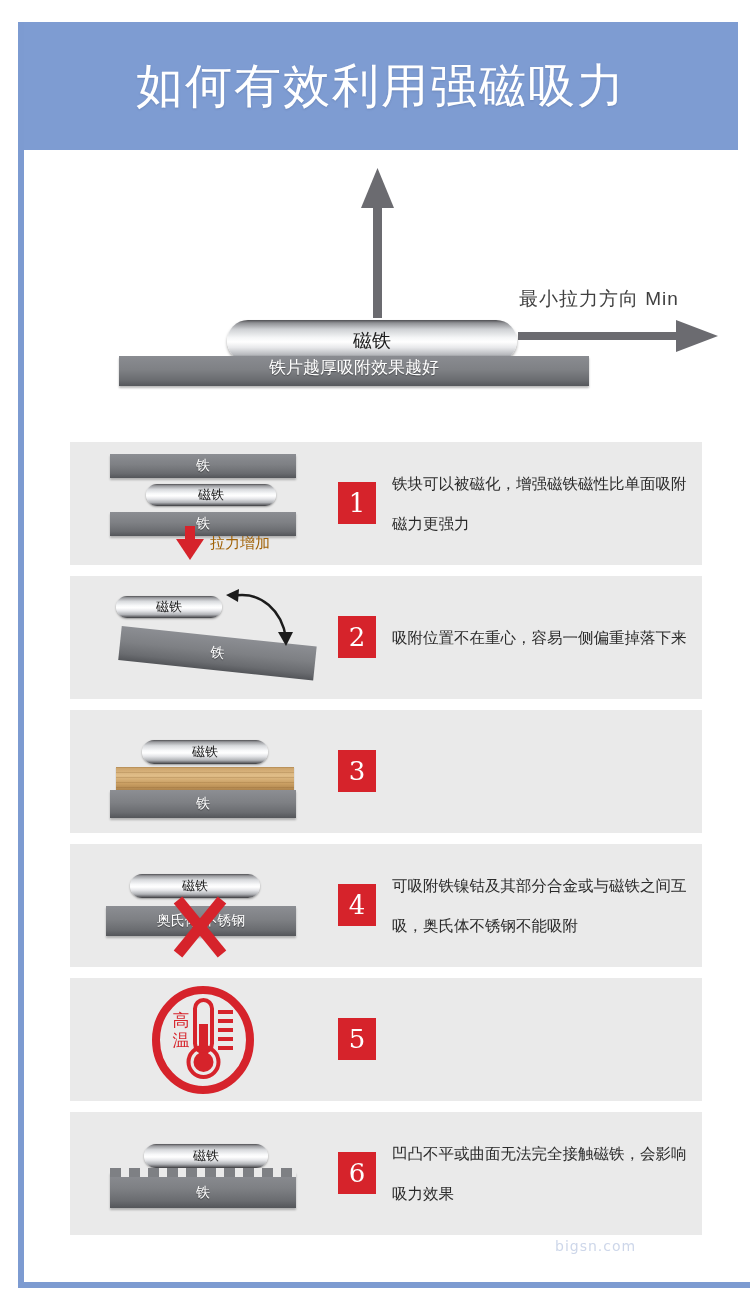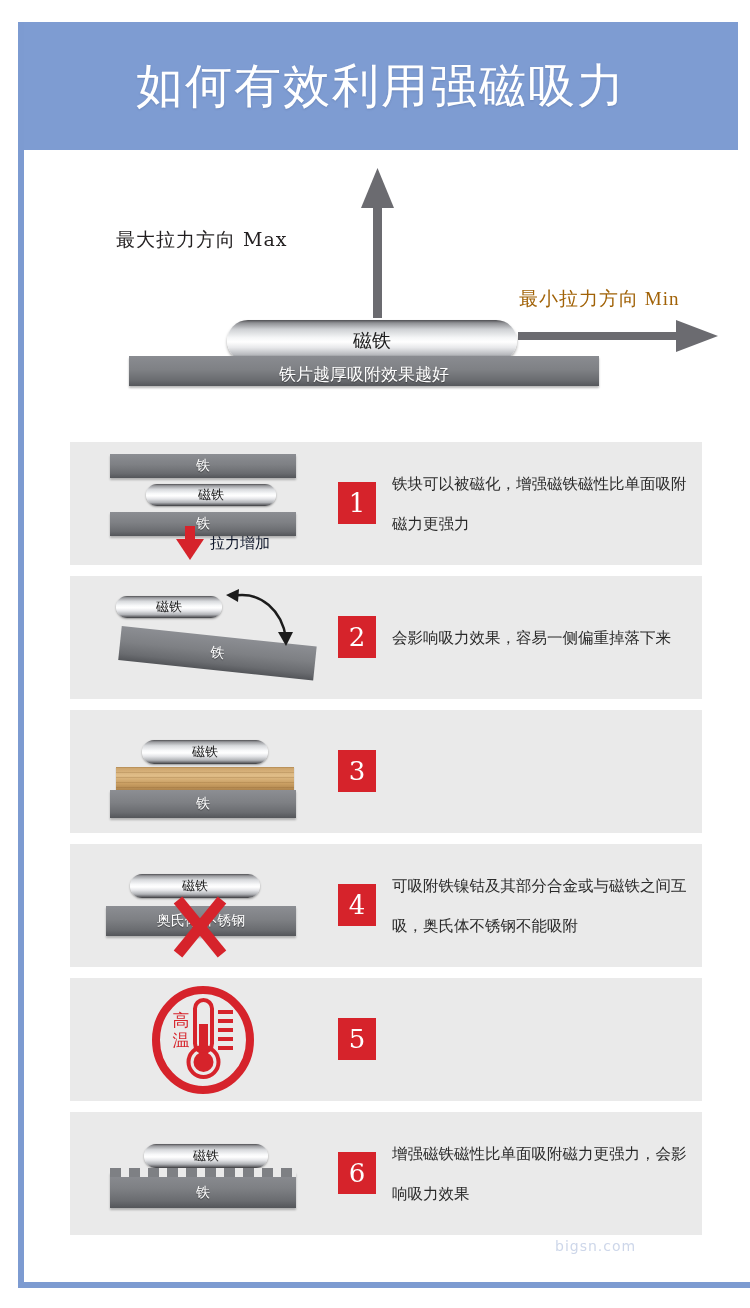--- a/index.html
+++ b/index.html
@@ -40,44 +40,44 @@
     position:absolute;left:330px;top:18px;width:46px;height:150px;
   }
   .label-max{
     position:absolute;left:92px;top:77px;
     color:#221f20;font-size:19px;letter-spacing:1px;
     font-family:"DejaVu Serif","Liberation Serif",serif;
     white-space:nowrap;
   }
   .label-min{
     position:absolute;left:495px;top:136px;
-    color:#a16207;font-size:19px;letter-spacing:1px;
-    font-family:Liberation Serif, serif;
+    color:#404040;font-size:19px;letter-spacing:1px;
+    font-family:Liberation Sans, sans-serif;
     white-space:nowrap;
   }
   .arrow-right{
     position:absolute;left:494px;top:168px;width:200px;height:36px;
   }
   .magnet-main{
     position:absolute;left:203px;top:170px;width:290px;height:42px;
     border-radius:21px;
     background:linear-gradient(to bottom,
       #4f4f52 0%, #8f9094 7%, #cfd1d4 22%, #f5f6f7 42%,
       #ffffff 52%, #e7e8ea 66%, #b9bbbf 82%, #6f7074 93%, #3c3c3f 100%);
     box-shadow:0 2px 3px rgba(0,0,0,.35);
     display:flex;align-items:center;justify-content:center;
   }
   .magnet-main span{
     font-family:"DejaVu Serif","Liberation Serif",serif;
     font-size:19px;color:#1a1a1a;
   }
   .iron-main{
-    position:absolute;left:105px;top:206px;width:470px;height:30px;
+    position:absolute;left:95px;top:206px;width:470px;height:30px;
     background:linear-gradient(to bottom,#8a8c91 0%,#7f8185 45%,#6a6c70 80%,#55575b 100%);
-    display:flex;align-items:flex-end;justify-content:center;
+    display:flex;align-items:flex-start;justify-content:center;
     box-shadow:0 2px 2px rgba(0,0,0,.28);
   }
   .iron-main span{
     font-family:"DejaVu Serif","Liberation Serif",serif;
     font-size:17px;color:#ffffff;text-shadow:0 1px 1px rgba(0,0,0,.4);
   }
   
   .rows{position:absolute;left:0;top:420px;width:702px;}
   .row{
     position:relative;margin:0 0 11px 46px;width:632px;height:123px;
@@ -115,21 +115,21 @@
     box-shadow:0 2px 2px rgba(0,0,0,.25);
   }
   .slab span{
     font-family:"DejaVu Serif","Liberation Serif",serif;
     font-size:14px;color:#ffffff;text-shadow:0 1px 1px rgba(0,0,0,.45);
   }
   .red-arrow-down{position:absolute;left:105px;top:84px;width:30px;height:34px;}
   .pull-label{
     position:absolute;left:140px;top:92px;
     font-family:"DejaVu Serif","Liberation Serif",serif;
-    font-size:15px;color:#0f172a;white-space:nowrap;
+    font-size:15px;color:#a16207;white-space:nowrap;
   }
   .tilt-slab{
     position:absolute;left:50px;top:50px;width:196px;height:34px;
     background:linear-gradient(to bottom,#8c8e93 0%,#7e8084 45%,#6a6c70 80%,#54565a 100%);
     transform:rotate(6deg);transform-origin:left center;
     display:flex;align-items:center;justify-content:center;
   }
   .tilt-slab span{
     font-family:"DejaVu Serif","Liberation Serif",serif;
     font-size:14px;color:#ffffff;text-shadow:0 1px 1px rgba(0,0,0,.45);
@@ -170,21 +170,20 @@
 
   <div class="diagram">
 
     <div class="arrow-up">
       <svg width="46" height="150" viewBox="0 0 46 150">
         <rect x="19" y="36" width="9" height="114" fill="#6b6b70"></rect>
         <polygon points="23.5,0 40,40 7,40" fill="#6b6b70"></polygon>
       </svg>
     </div>
 
-    <div class="label-max">最大拉力方向 Max</div>
     <div class="label-min">最小拉力方向 Min</div>
 
     <div class="arrow-right">
       <svg width="200" height="36" viewBox="0 0 200 36">
         <rect x="0" y="14" width="160" height="8" fill="#6b6b70"></rect>
         <polygon points="200,18 158,34 158,2" fill="#6b6b70"></polygon>
       </svg>
     </div>
 
     <div class="magnet-main">
@@ -231,21 +230,21 @@
         </div>
         <div style="position:absolute;left:150px;top:10px;width:90px;height:62px;">
           <svg width="90" height="62" viewBox="0 0 90 62">
             <path d="M12 10 C42 4, 62 26, 66 52" stroke="#1c1c1c" stroke-width="2.4" fill="none"></path>
             <polygon points="6,9 19,3 18,16" fill="#1c1c1c"></polygon>
             <polygon points="66,60 58,46 73,46" fill="#1c1c1c"></polygon>
           </svg>
         </div>
       </div>
       <div class="row-badge">2</div>
-      <div class="row-text" style="top:42px;">会影响吸力效果，容易一侧偏重掉落下来</div>
+      <div class="row-text" style="top:42px;">吸附位置不在重心，容易一侧偏重掉落下来</div>
     </div>
 
     <div class="row">
       <div class="row-fig">
         <div class="pill" style="left:72px;top:30px;width:126px;height:24px;">
           <span>磁铁</span>
         </div>
         <div class="wood"></div>
         <div class="slab" style="left:40px;top:80px;width:186px;height:28px;">
           <span>铁</span>
@@ -301,19 +300,19 @@
       <div class="row-fig">
         <div class="pill" style="left:74px;top:32px;width:124px;height:24px;">
           <span>磁铁</span>
         </div>
         <div class="slab" style="left:40px;top:60px;width:186px;height:36px;">
           <span style="margin-top:6px;">铁</span>
         </div>
         <div class="jag"></div>
       </div>
       <div class="row-badge">6</div>
-      <div class="row-text">增强磁铁磁性比单面吸附磁力更强力，会影响吸力效果</div>
+      <div class="row-text">凹凸不平或曲面无法完全接触磁铁，会影响吸力效果</div>
     </div>
 
   </div>
 </div>
 
 <div class="watermark">bigsn.com</div>
 
 </body></html>

